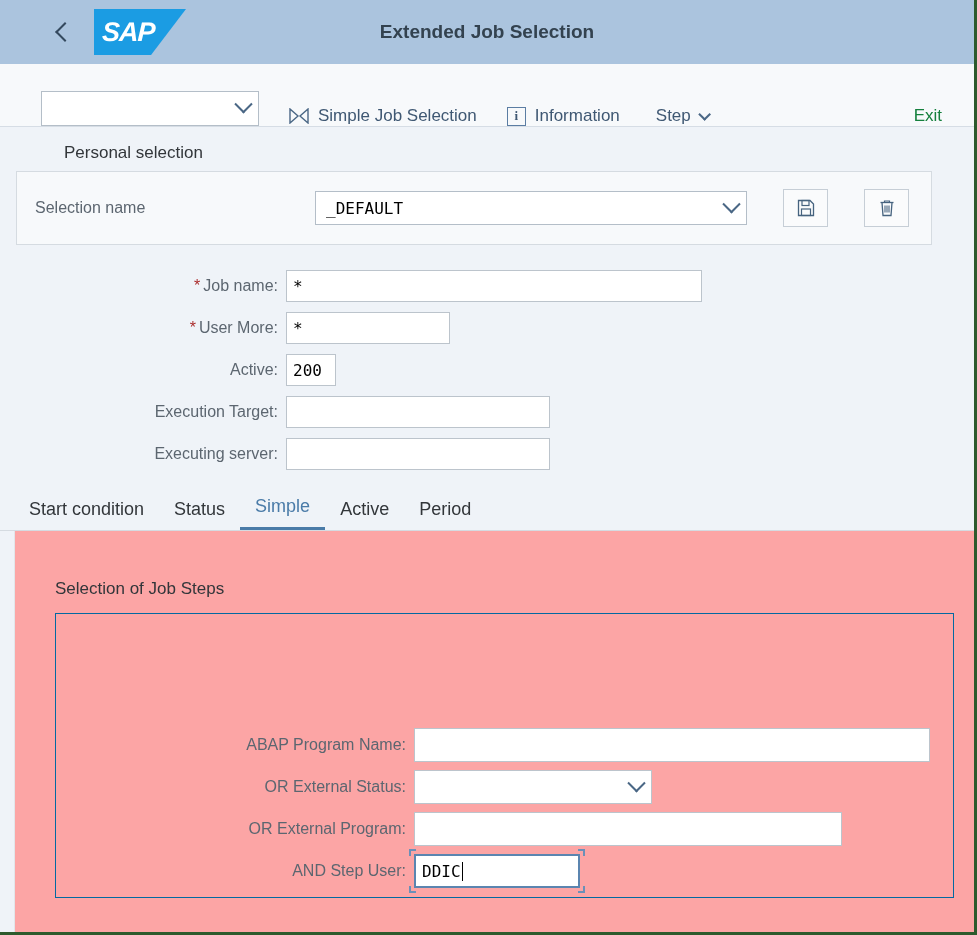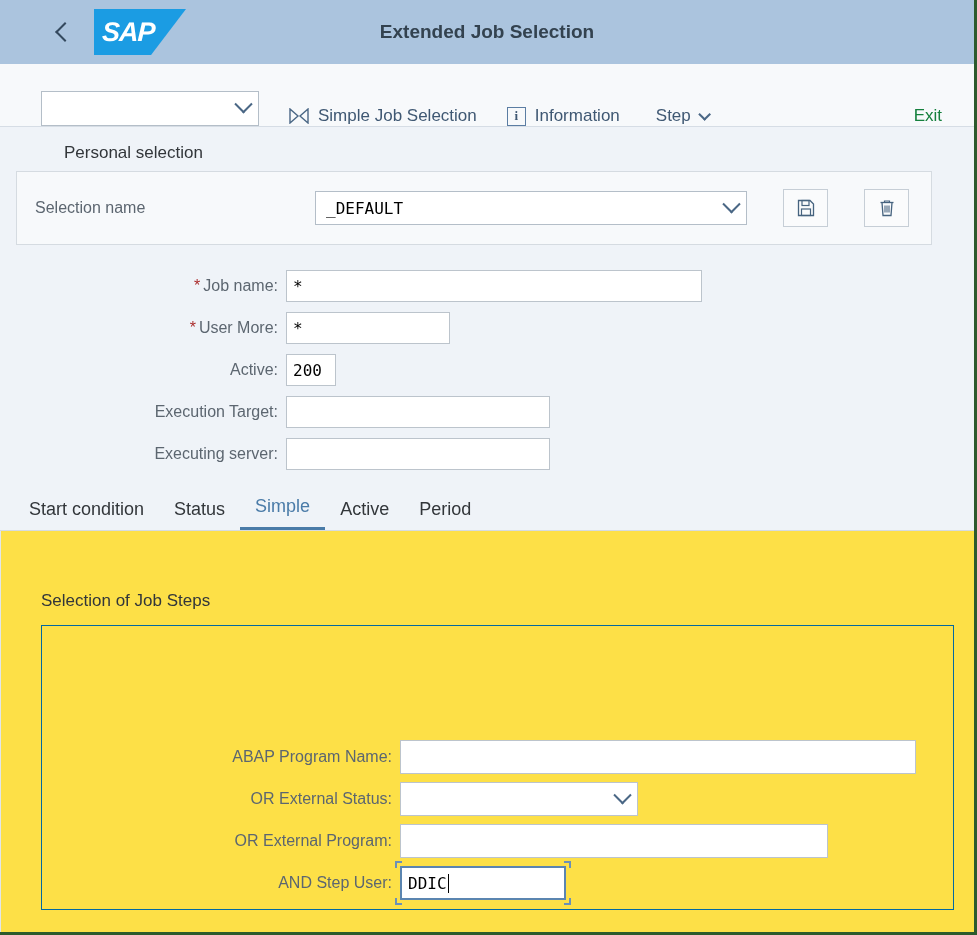--- a/index.html
+++ b/index.html
@@ -229,23 +229,24 @@
     white-space: nowrap;
   }
   .tab.active {
     color: #4a7ba8;
     border-bottom: 3px solid #4a7ba8;
   }
 
   
   .tabpanel {
     flex: 1 1 auto;
-    background: #fde047;
+    background: #fca5a5;
+    margin-left: 14px;
     border-left: 1px solid #e2e6ea;
-    padding-top: 60px;
+    padding-top: 48px;
     overflow: hidden;
   }
   .sub-title {
     font-size: 17px;
     color: #32363a;
     padding-left: 40px;
     margin-bottom: 14px;
   }
   .inner-box {
     margin: 0 20px 0 40px;

